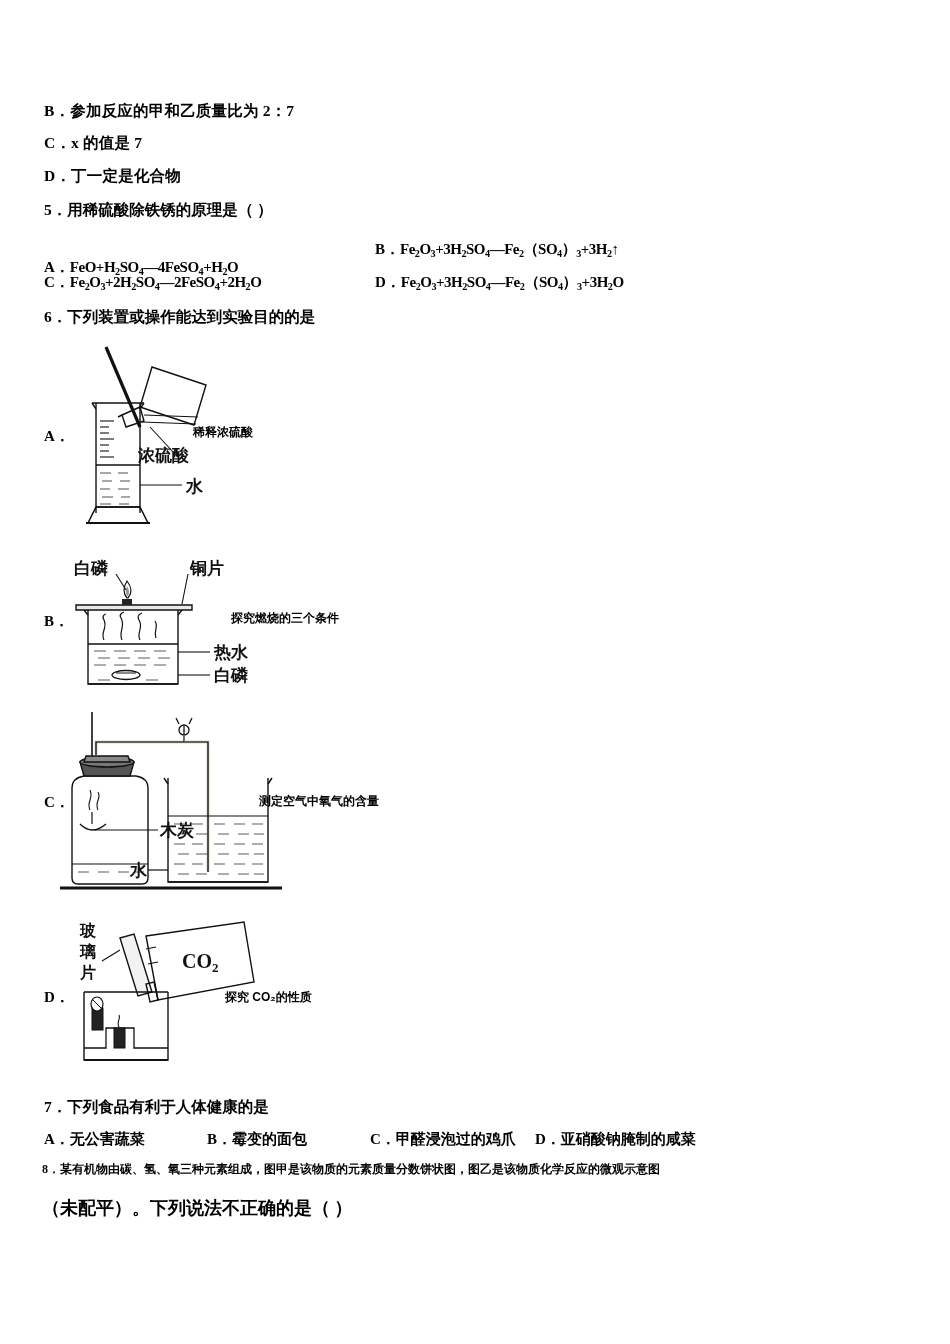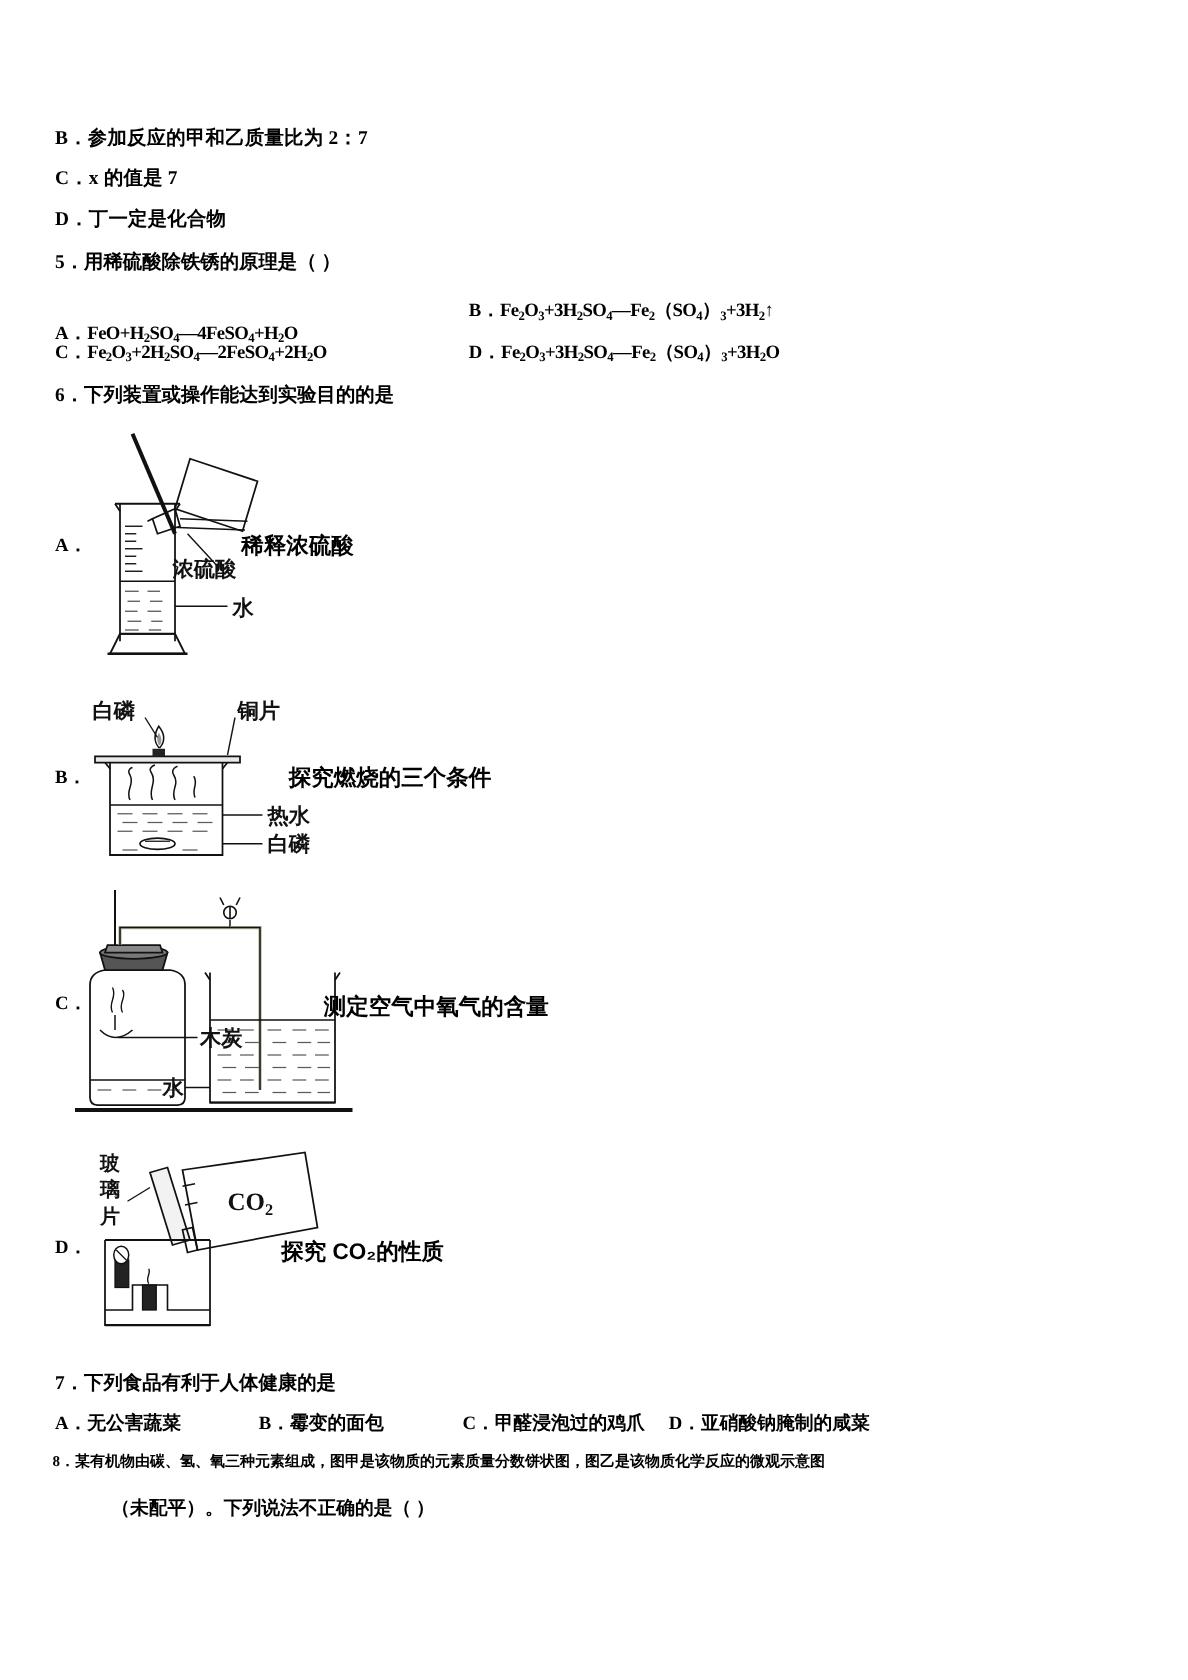--- a/index.html
+++ b/index.html
@@ -55,21 +55,21 @@
   
   .dlabel {
     position: absolute;
     font-size: 15px;
     font-weight: bold;
     font-family: "Liberation Serif", serif;
   }
   
   .caption {
     position: absolute;
-    font-size: 18px;
+    font-size: 12px;
     font-weight: bold;
     white-space: nowrap;
     font-family: "Liberation Sans", sans-serif;
   }
   
   .fig {
     position: absolute;
   }
   .fig svg { display: block; overflow: visible; }
   .cn {
@@ -365,15 +365,15 @@
     <span>B．</span><span>霉变的面包</span>
   </div>
   <div class="opt-line" style="left:370px; top:1131px;">
     <span>C．</span><span>甲醛浸泡过的鸡爪</span>
   </div>
   <div class="opt-line" style="left:535px; top:1131px;">
     <span>D．</span><span>亚硝酸钠腌制的咸菜</span>
   </div>
 
   <div class="stem" style="left:42px; top:1163px; font-size:12px;">8．某有机物由碳、氢、氧三种元素组成，图甲是该物质的元素质量分数饼状图，图乙是该物质化学反应的微观示意图</div>
-  <div class="stem" style="left:42px; top:1199px; font-size:15px;margin-left:47px;">（未配平）。下列说法不正确的是（      ）</div>
+  <div class="stem" style="left:42px; top:1199px; font-size:18px;">（未配平）。下列说法不正确的是（      ）</div>
 
 </div>
 
 </body></html>

